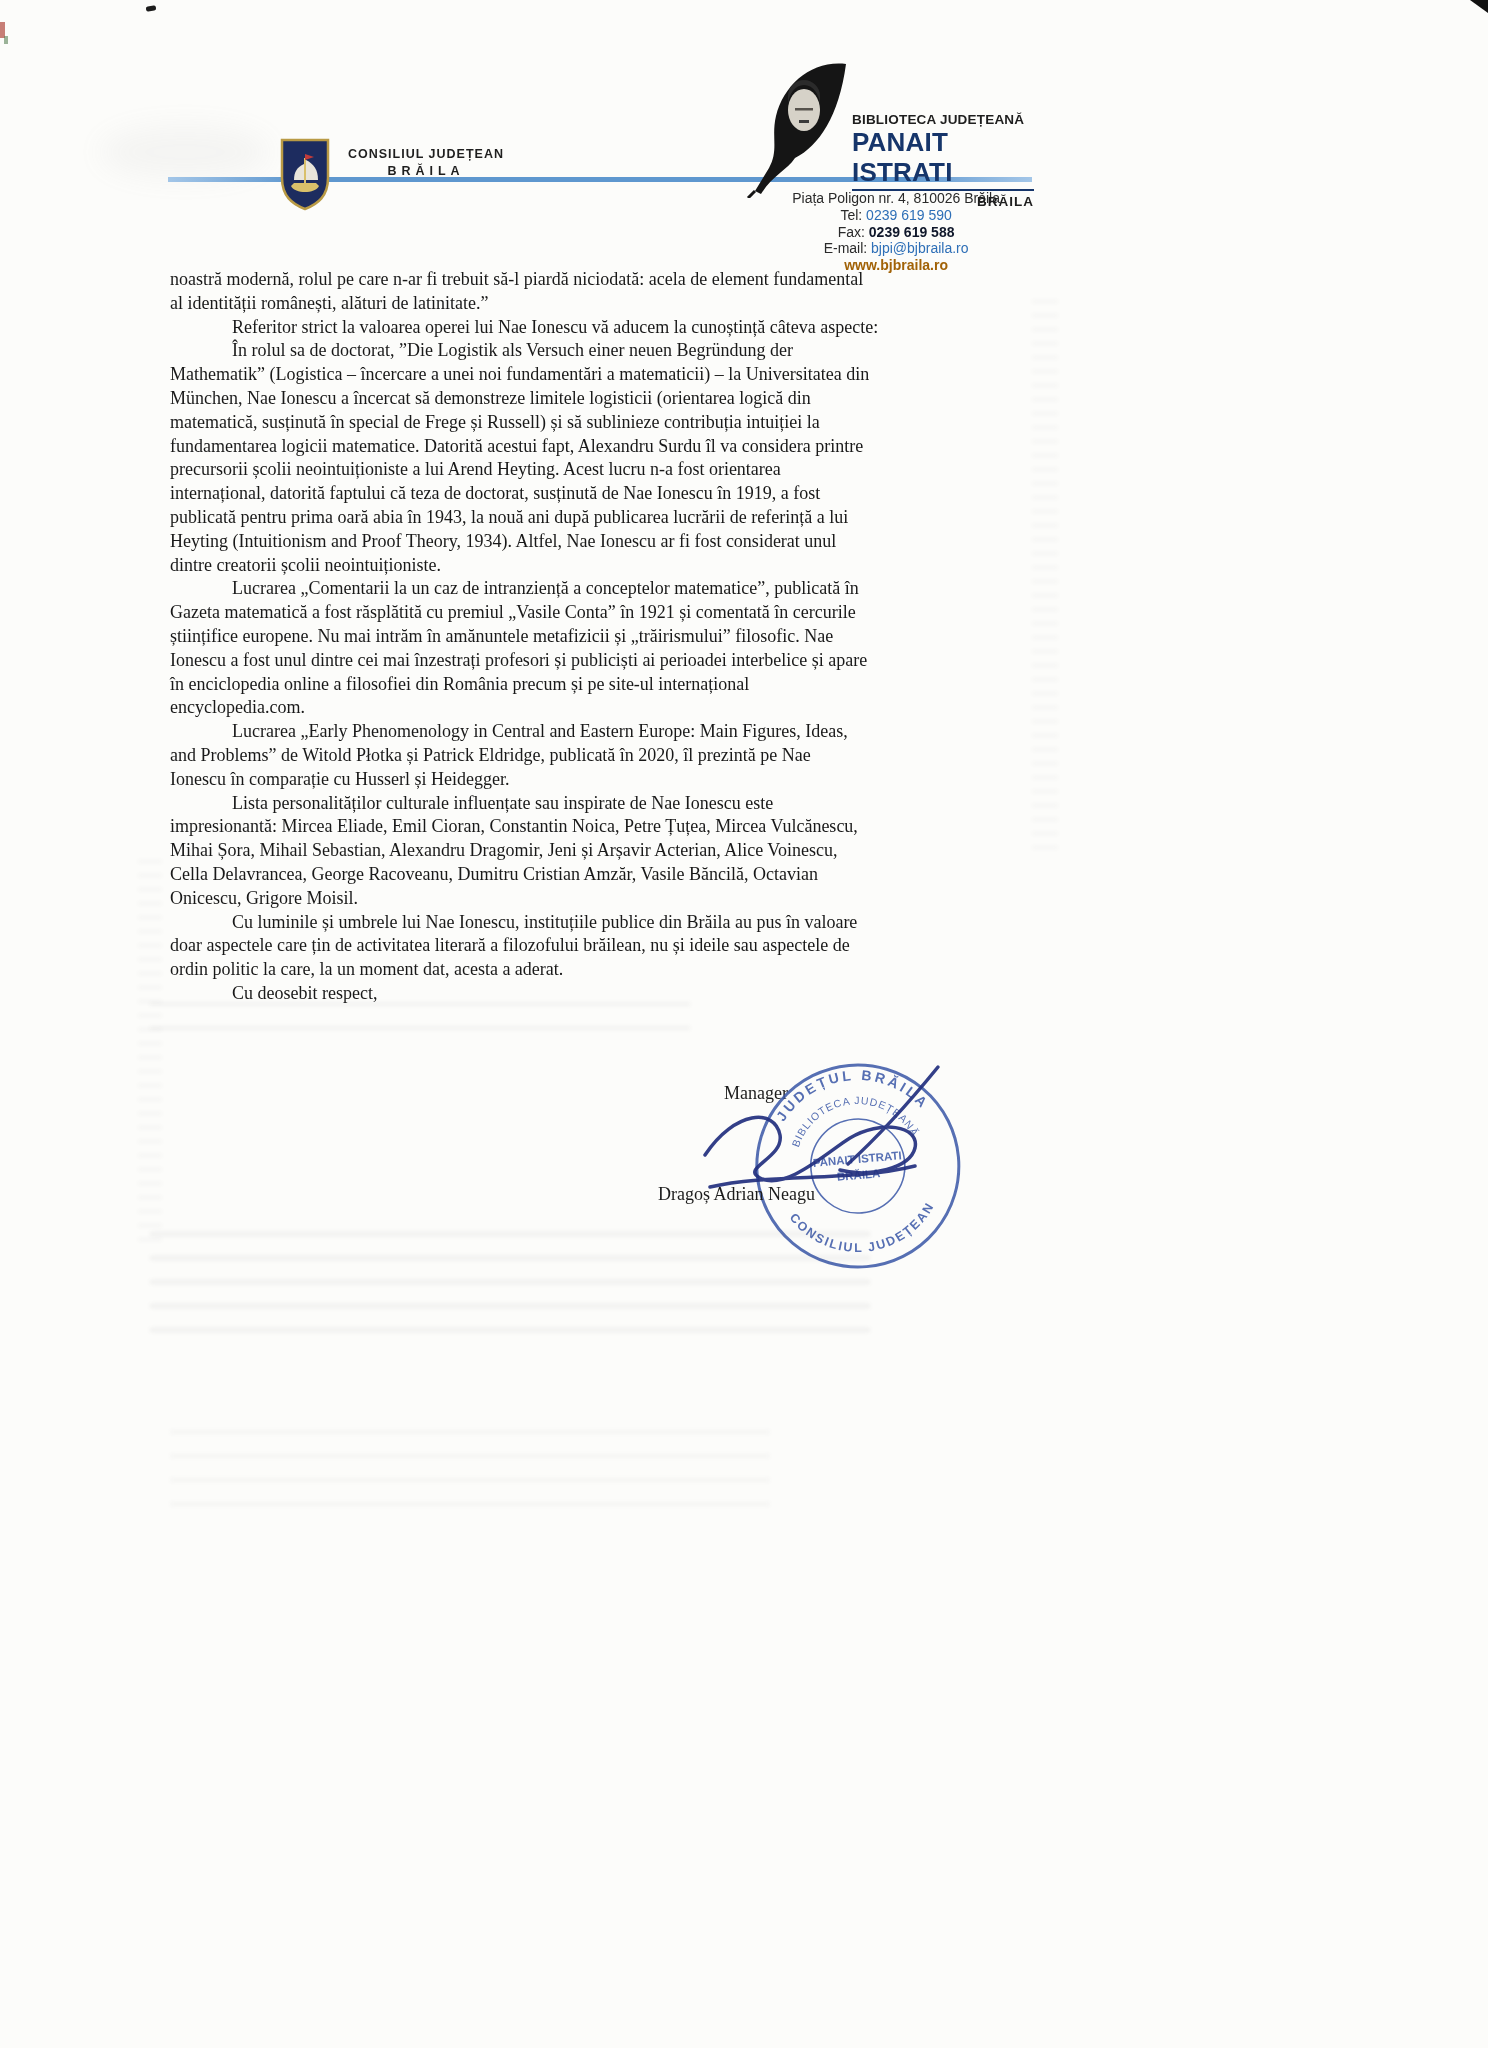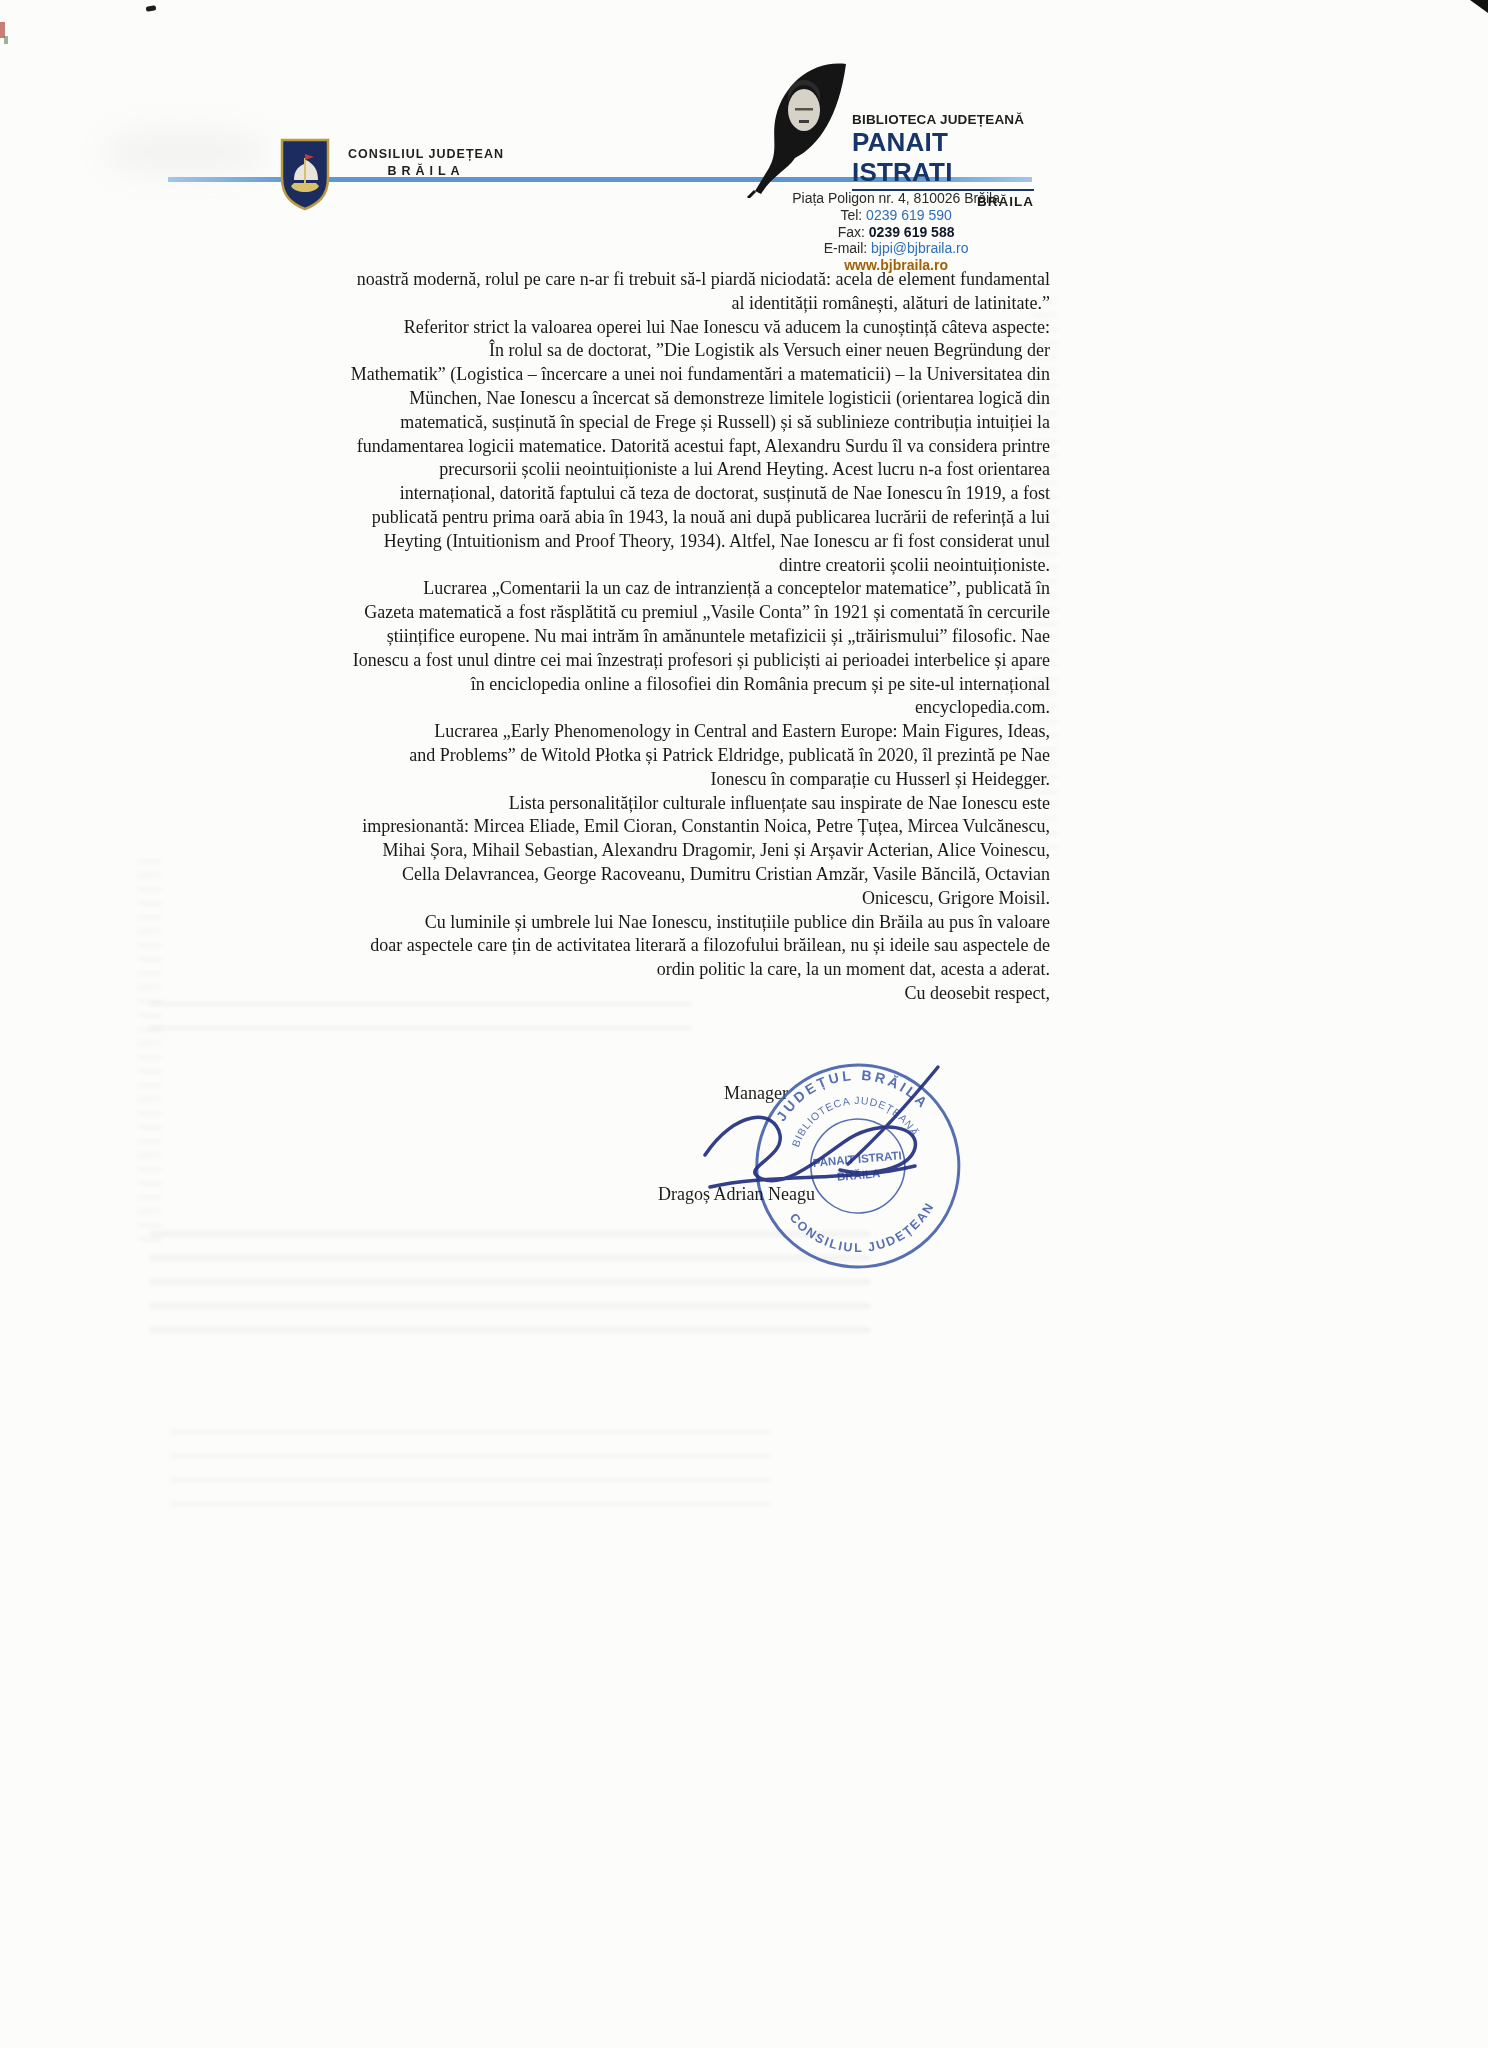--- a/index.html
+++ b/index.html
@@ -32,21 +32,21 @@
   .lib-label { font-size:13.5px; font-weight:bold; color:#1e1e1e; letter-spacing:.2px; }
   .lib-name { font-size:26px; font-weight:bold; color:#16356a; letter-spacing:.2px; line-height:30px; }
   .lib-rule { height:2px; background:#16356a; margin:2px 0 3px 0; }
   .lib-city { font-size:13.5px; font-weight:bold; color:#1e1e1e; text-align:right; letter-spacing:1px; }
   .contact { position:absolute; right:488px; top:190px; text-align:center; font-family:"Liberation Sans", sans-serif; font-size:14px; line-height:16.8px; color:#2a2a2a; }
   .contact .blue { color:#2e6fb7; }
   .contact .grayval { color:#0f172a;font-weight:bold; }
   .contact .web { font-weight:bold; color:#a16207; }
   
   .body-text { position:absolute; left:170px; top:268px; width:880px; font-size:18px; line-height:23.8px; color:#191919; }
-  .body-text .line { white-space:nowrap;text-align:right; }
+  .body-text .line { white-space:nowrap; }
   .body-text .line.first { padding-left:62px; }
   
   .manager { position:absolute; left:724px; top:1083px; font-size:18px; }
   .signer  { position:absolute; left:658px; top:1184px; font-size:18px; }
   .stamp-wrap { position:absolute; left:750px; top:1058px; transform:rotate(-5deg); opacity:.85; }
   .sig-wrap { position:absolute; left:680px; top:1050px; }
 </style>
 </head>
 <body>
 

